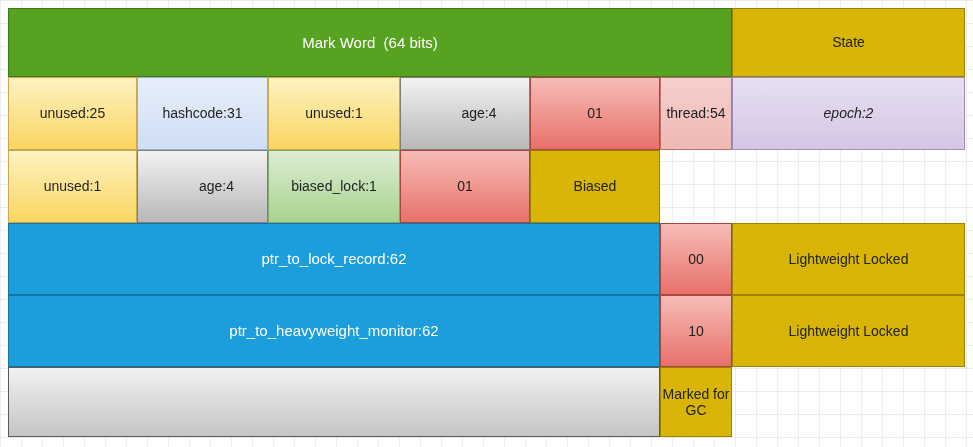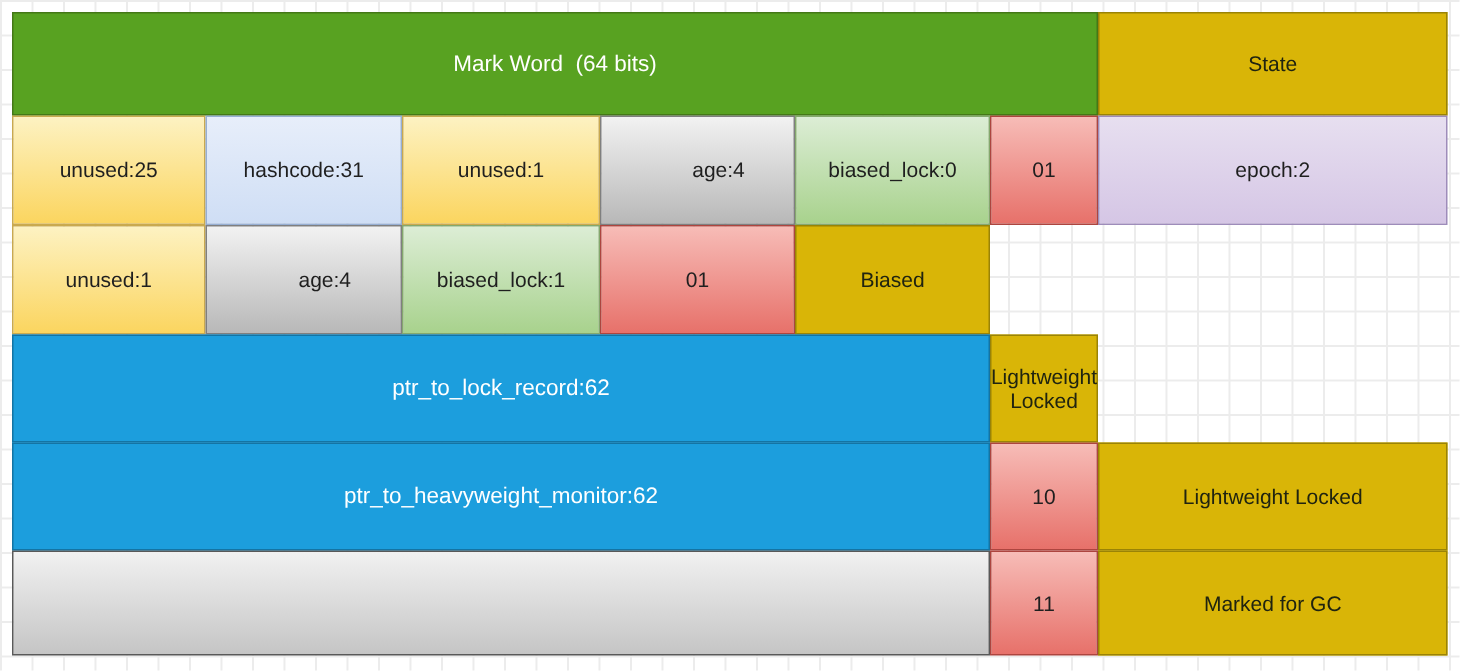--- a/index.html
+++ b/index.html
@@ -75,20 +75,21 @@
     background: linear-gradient(to bottom, #dcedd5, #a8d28d);
     border: 1px solid #84a86d;
   }
   .c-pink {
     background: linear-gradient(to bottom, #f6cfcc, #efb9b5);
     border: 1px solid #c0736e;
   }
   .c-lav {
     background: linear-gradient(to bottom, #e7dff0, #d5c6e5);
     border: 1px solid #9e8cba;
+    font-style: italic;
   }
   .c-red {
     background: linear-gradient(to bottom, #f7bcb7, #e7716a);
     border: 1px solid #ad453f;
   }
   .c-blue {
     background: #1c9edd;
     border: 1px solid #1374a4;
     color: #ffffff;
     font-size: 15px;
@@ -103,34 +104,34 @@
 
 <div class="tbl">
 
   <div class="cell c-green span6">Mark Word  (64 bits)</div>
   <div class="cell c-gold">State</div>
 
   <div class="cell c-yellow">unused:25</div>
   <div class="cell c-lblue">hashcode:31</div>
   <div class="cell c-yellow">unused:1</div>
   <div class="cell c-gray">age:4</div>
-  <div class="cell c-lgreen">biased_lock:0</div>
   <div class="cell c-red">01</div>
 
+  <div class="cell c-pink">thread:54</div>
   <div class="cell c-lav">epoch:2</div>
   <div class="cell c-yellow">unused:1</div>
   <div class="cell c-gray">age:4</div>
   <div class="cell c-lgreen">biased_lock:1</div>
   <div class="cell c-red">01</div>
   <div class="cell c-gold">Biased</div>
 
   <div class="cell c-blue span5">ptr_to_lock_record:62</div>
+  <div class="cell c-red">00</div>
   <div class="cell c-gold">Lightweight Locked</div>
 
   <div class="cell c-blue span5">ptr_to_heavyweight_monitor:62</div>
   <div class="cell c-red">10</div>
   <div class="cell c-gold">Lightweight Locked</div>
 
   <div class="cell c-grayband span5"></div>
-  <div class="cell c-red">11</div>
   <div class="cell c-gold">Marked for GC</div>
 
 </div>
 
 </body></html>

